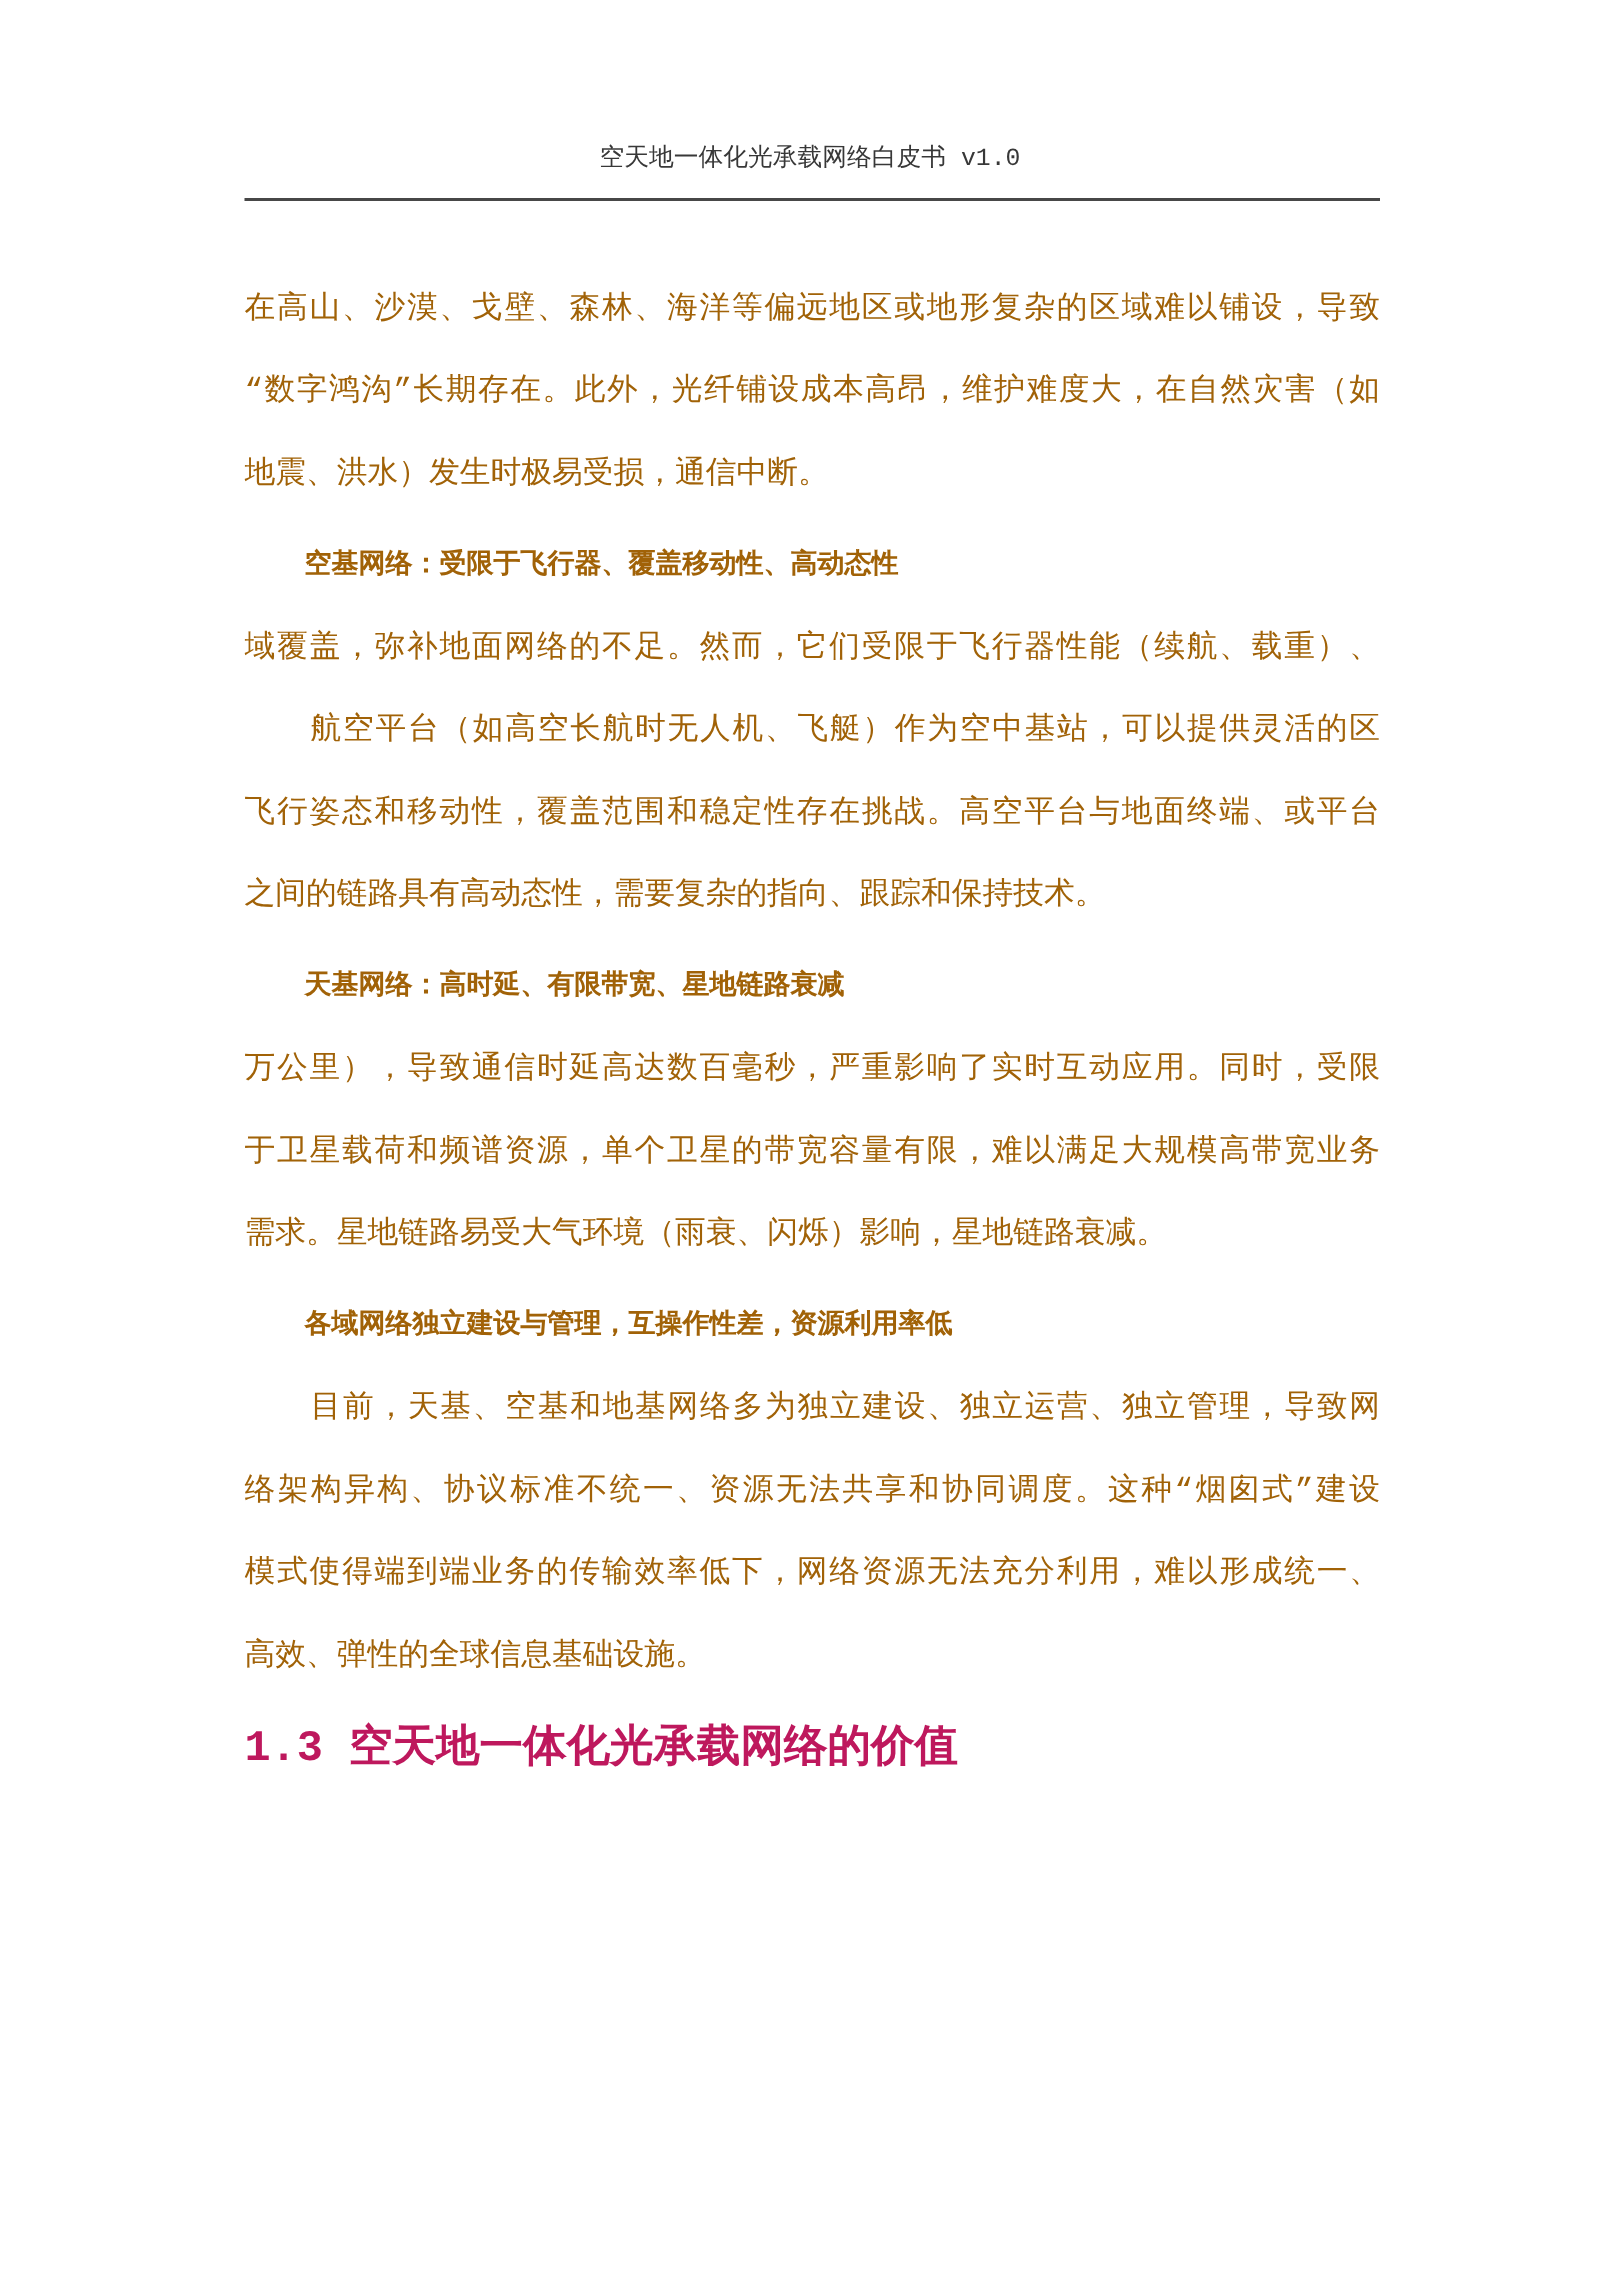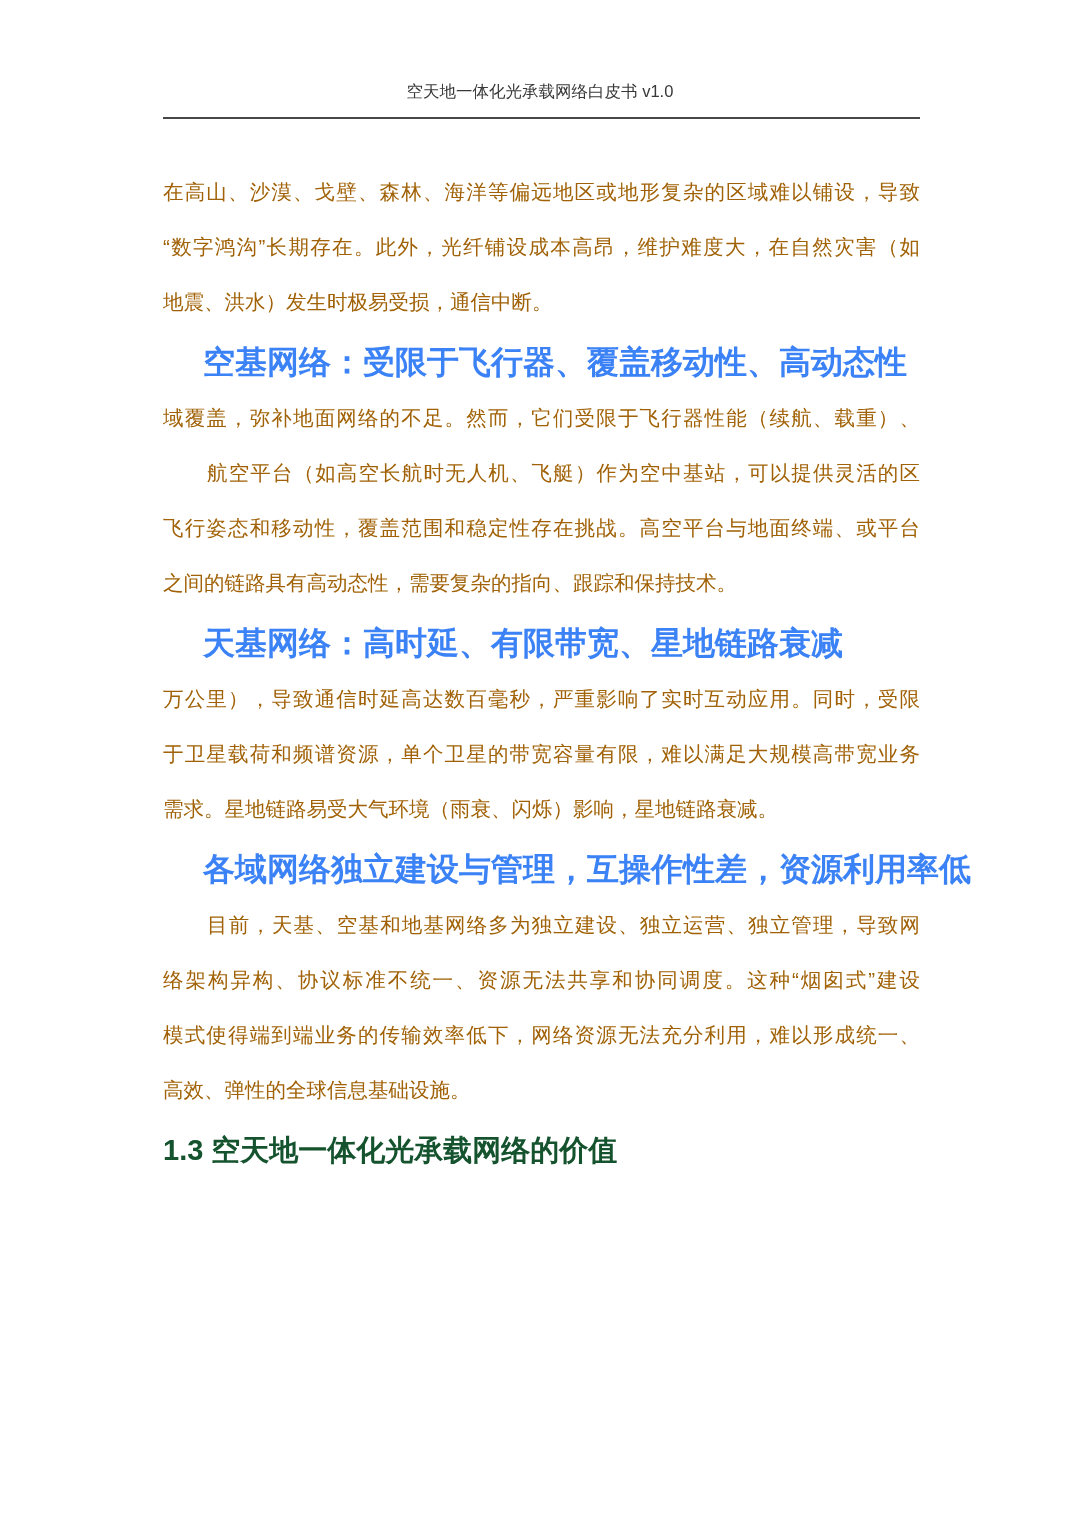--- a/index.html
+++ b/index.html
@@ -5,23 +5,24 @@
   html, body {
     margin: 0;
     padding: 0;
     background: #ffffff;
   }
   .page {
     position: relative;
     width: 1080px;
     height: 1191px;
     background: #ffffff;
-    font-family: Liberation Sans, sans-serif;
+    font-family: Liberation Mono, monospace;
     color: #222222;
     overflow: hidden;
+    margin-top: 15px;
   }
   .header-title {
     position: absolute;
     top: 80px;
     left: 0;
     width: 100%;
     text-align: center;
     font-size: 16.5px;
     line-height: 22px;
     color: #383838;
@@ -49,33 +50,33 @@
     text-justify: inter-ideograph;
     overflow: hidden;
     white-space: nowrap;
   }
   .line.last {
     text-align: left;
     text-align-last: left;
   }
   .line.firstindent { text-indent: 44px; }
   .subhead {
-    font-size: 32px;
+    font-size: 18px;
     font-weight: 700;
     line-height: 55px;
-    color: #3b82f6;
+    color: #a16207;
     text-indent: 40px;
     margin-top: 6px;
     white-space: nowrap;
   }
   .sechead {
     font-size: 29px;
     font-weight: 700;
     line-height: 55px;
-    color: #14532d;
+    color: #be185d;
     margin-top: 6px;
     white-space: nowrap;
   }
   .page-number {
     position: absolute;
     top: 1342px;
     left: 22px;
     width: 100%;
     text-align: center;
     font-size: 23px;

